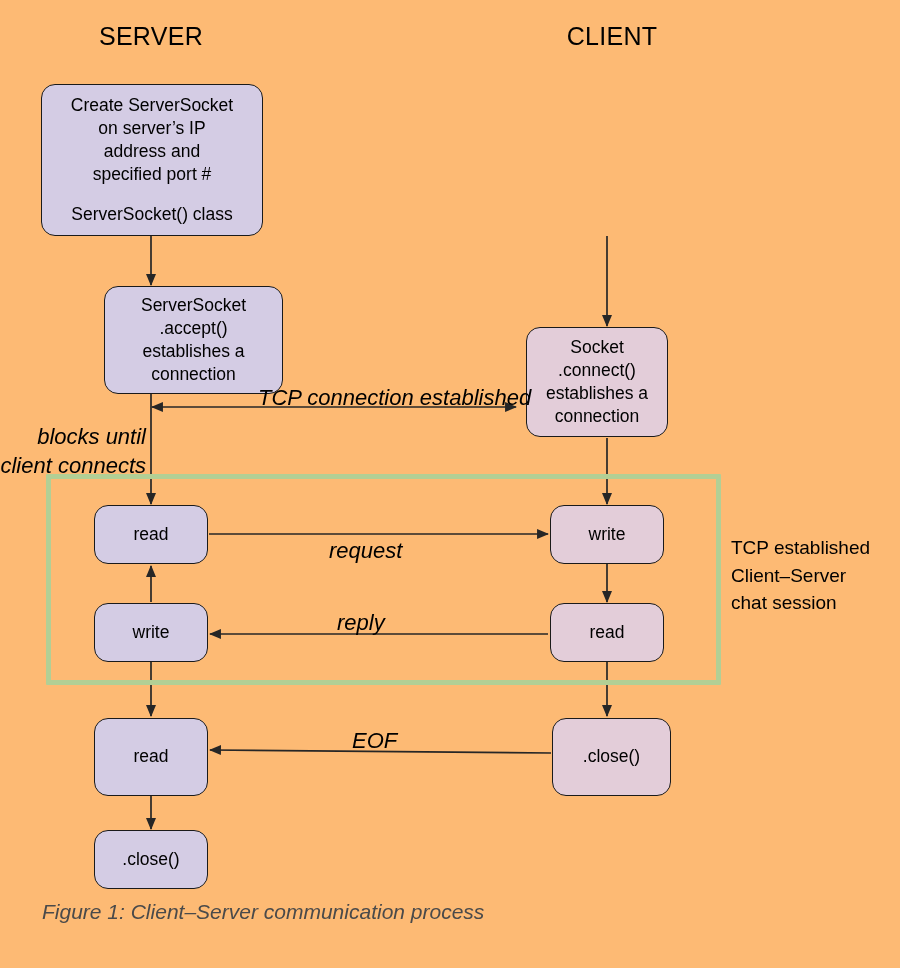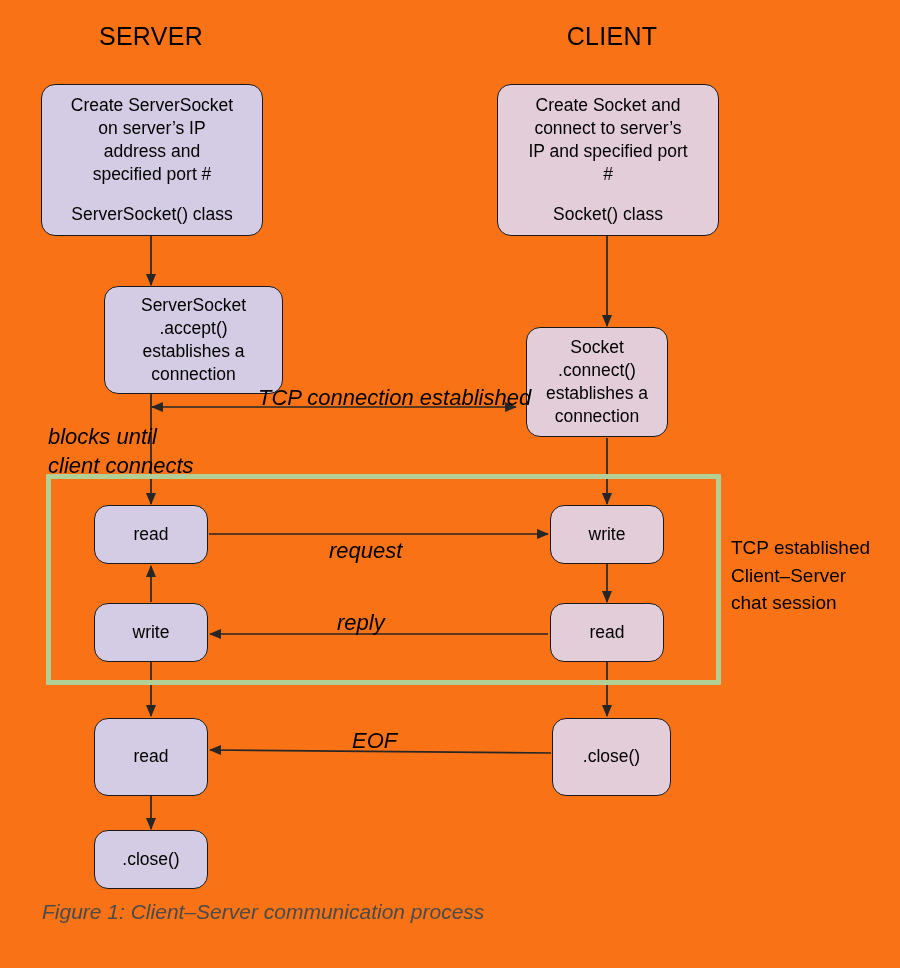--- a/index.html
+++ b/index.html
@@ -9,21 +9,21 @@
     background: #ffffff;
   }
   body {
     font-family: "Liberation Sans", sans-serif;
     color: #000000;
   }
   #figure {
     position: relative;
     width: 900px;
     height: 968px;
-    background: #f97316;
+    background: #fdba74;
     overflow: hidden;
   }
   #wires {
     position: absolute;
     left: 0;
     top: 0;
     width: 900px;
     height: 968px;
     pointer-events: none;
   }
@@ -57,21 +57,21 @@
   }
   .node .line { display: block; }
   .edge-label {
     position: absolute;
     font-size: 22px;
     line-height: 1.32;
     color: #000;
     white-space: nowrap;
     font-style: italic;
   }
-  .edge-label.right-align { text-align: left; padding-left: 48px; }
+  .edge-label.right-align { text-align: right; }
   .session-box {
     position: absolute;
     box-sizing: border-box;
     border: 5px solid #b2cf95;
     background: transparent;
     border-radius: 1px;
   }
   .session-note {
     position: absolute;
     font-size: 19px;
@@ -160,27 +160,20 @@
   </div>
 
   <div class="node server" style="left:94px; top:718px; width:114px; height:78px;">
     <span class="line">read</span>
   </div>
 
   <div class="node server" style="left:94px; top:830px; width:114px; height:59px;">
     <span class="line">.close()</span>
   </div>
 
-  <div class="node client" style="left:497px; top:84px; width:222px; height:152px;">
-    <span class="line">Create Socket and</span>
-    <span class="line">connect to server’s</span>
-    <span class="line">IP and specified port</span>
-    <span class="line">#</span>
-    <span class="sub">Socket() class</span>
-  </div>
 
   <div class="node client" style="left:518px; top:327px; width:142px; height:110px;margin-left:8px;">
     <span class="line">Socket</span>
     <span class="line">.connect()</span>
     <span class="line">establishes a</span>
     <span class="line">connection</span>
   </div>
 
   <div class="node client" style="left:550px; top:505px; width:114px; height:59px;">
     <span class="line">write</span>

